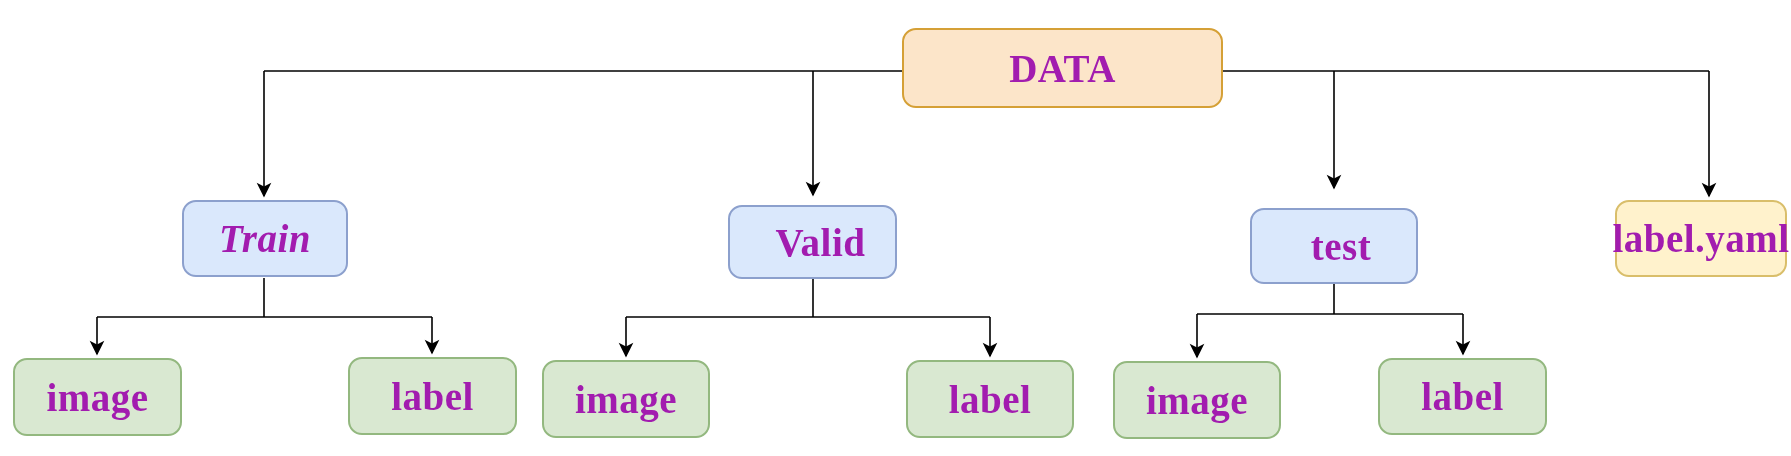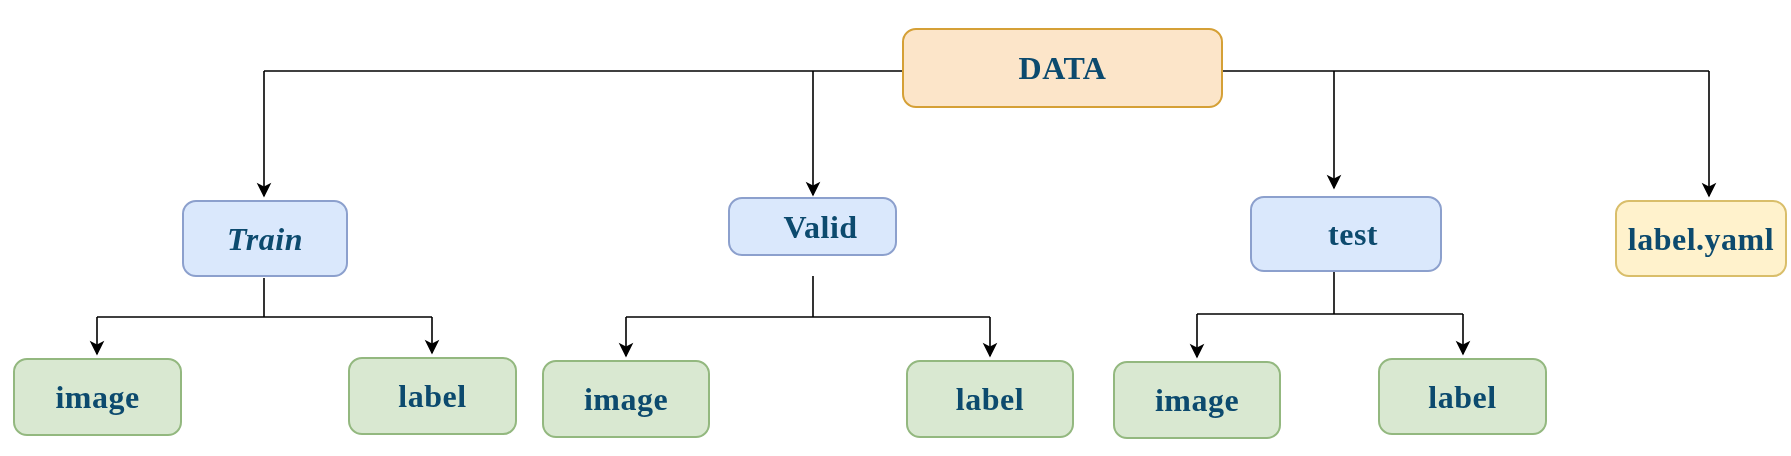--- a/index.html
+++ b/index.html
@@ -18,22 +18,22 @@
   }
   .node {
     position: absolute;
     box-sizing: border-box;
     border: 2px solid #999;
     border-radius: 14px;
     display: flex;
     align-items: center;
     justify-content: center;
     font-weight: 700;
-    font-size: 32px;
-    color: #0c4a6e;
+    font-size: 39px;
+    color: #a21caf;
     letter-spacing: 0.5px;
   }
   .node span { line-height: 1; }
   .edge { stroke: #000000; stroke-width: 1.6; fill: none; }
 </style>
 </head>
 <body>
 
 <div id="canvas">
 
@@ -68,25 +68,25 @@
   </svg>
 
   <div class="node" style="left: 902px; top: 28px; width: 321px; height: 80px; background-color: rgb(252, 229, 201); border-color: rgb(213, 160, 54);">
     <span>DATA</span>
   </div>
 
   <div class="node" style="left: 182px; top: 200px; width: 166px; height: 77px; background-color: rgb(218, 232, 252); border-color: rgb(140, 160, 205); font-style: italic;">
     <span>Train</span>
   </div>
 
-  <div class="node" style="left: 728px; top: 197px; width: 169px; height: 59px; background-color: rgb(218, 232, 252); border-color: rgb(140, 160, 205); padding-left: 16px;">
+  <div class="node" style="left: 728px; top: 205px; width: 169px; height: 74px; background-color: rgb(218, 232, 252); border-color: rgb(140, 160, 205); padding-left: 16px;">
     <span>Valid</span>
   </div>
 
-  <div class="node" style="left: 1250px; top: 196px; width: 192px; height: 76px; background-color: rgb(218, 232, 252); border-color: rgb(140, 160, 205); padding-left: 14px;">
+  <div class="node" style="left: 1250px; top: 208px; width: 168px; height: 76px; background-color: rgb(218, 232, 252); border-color: rgb(140, 160, 205); padding-left: 14px;">
     <span>test</span>
   </div>
 
   <div class="node" style="left: 1615px; top: 200px; width: 172px; height: 77px; background-color: rgb(255, 242, 204); border-color: rgb(217, 190, 106);">
     <span>label.yaml</span>
   </div>
 
   <div class="node" style="left: 13px; top: 358px; width: 169px; height: 78px; background-color: rgb(217, 232, 209); border-color: rgb(147, 184, 127);">
     <span>image</span>
   </div>

